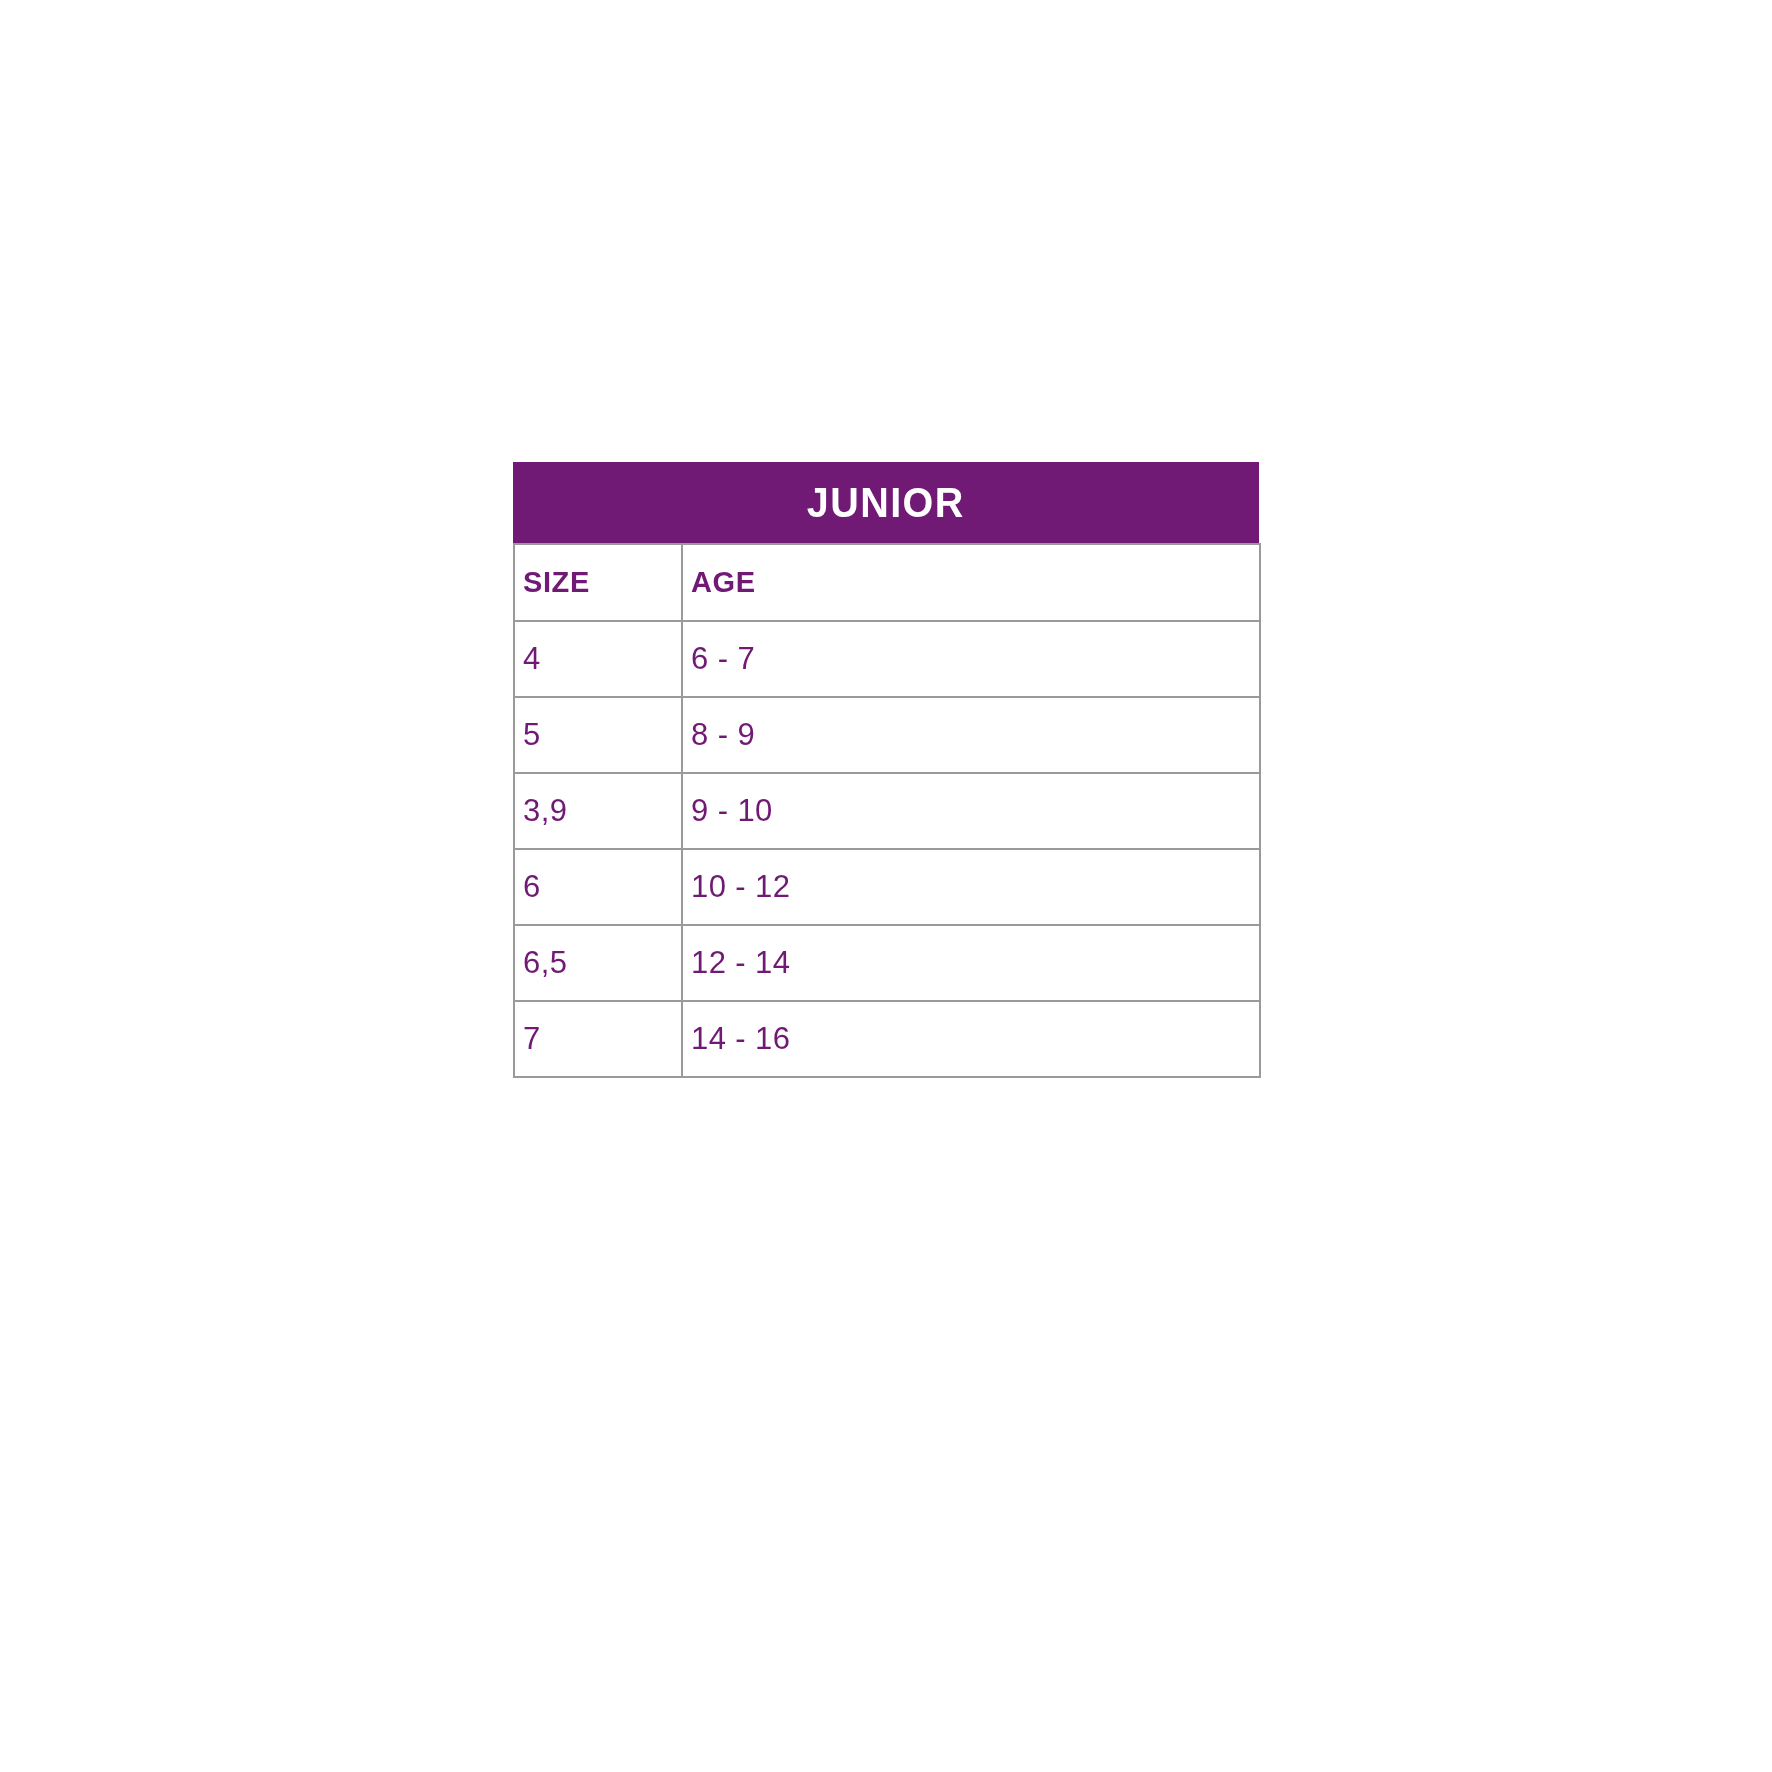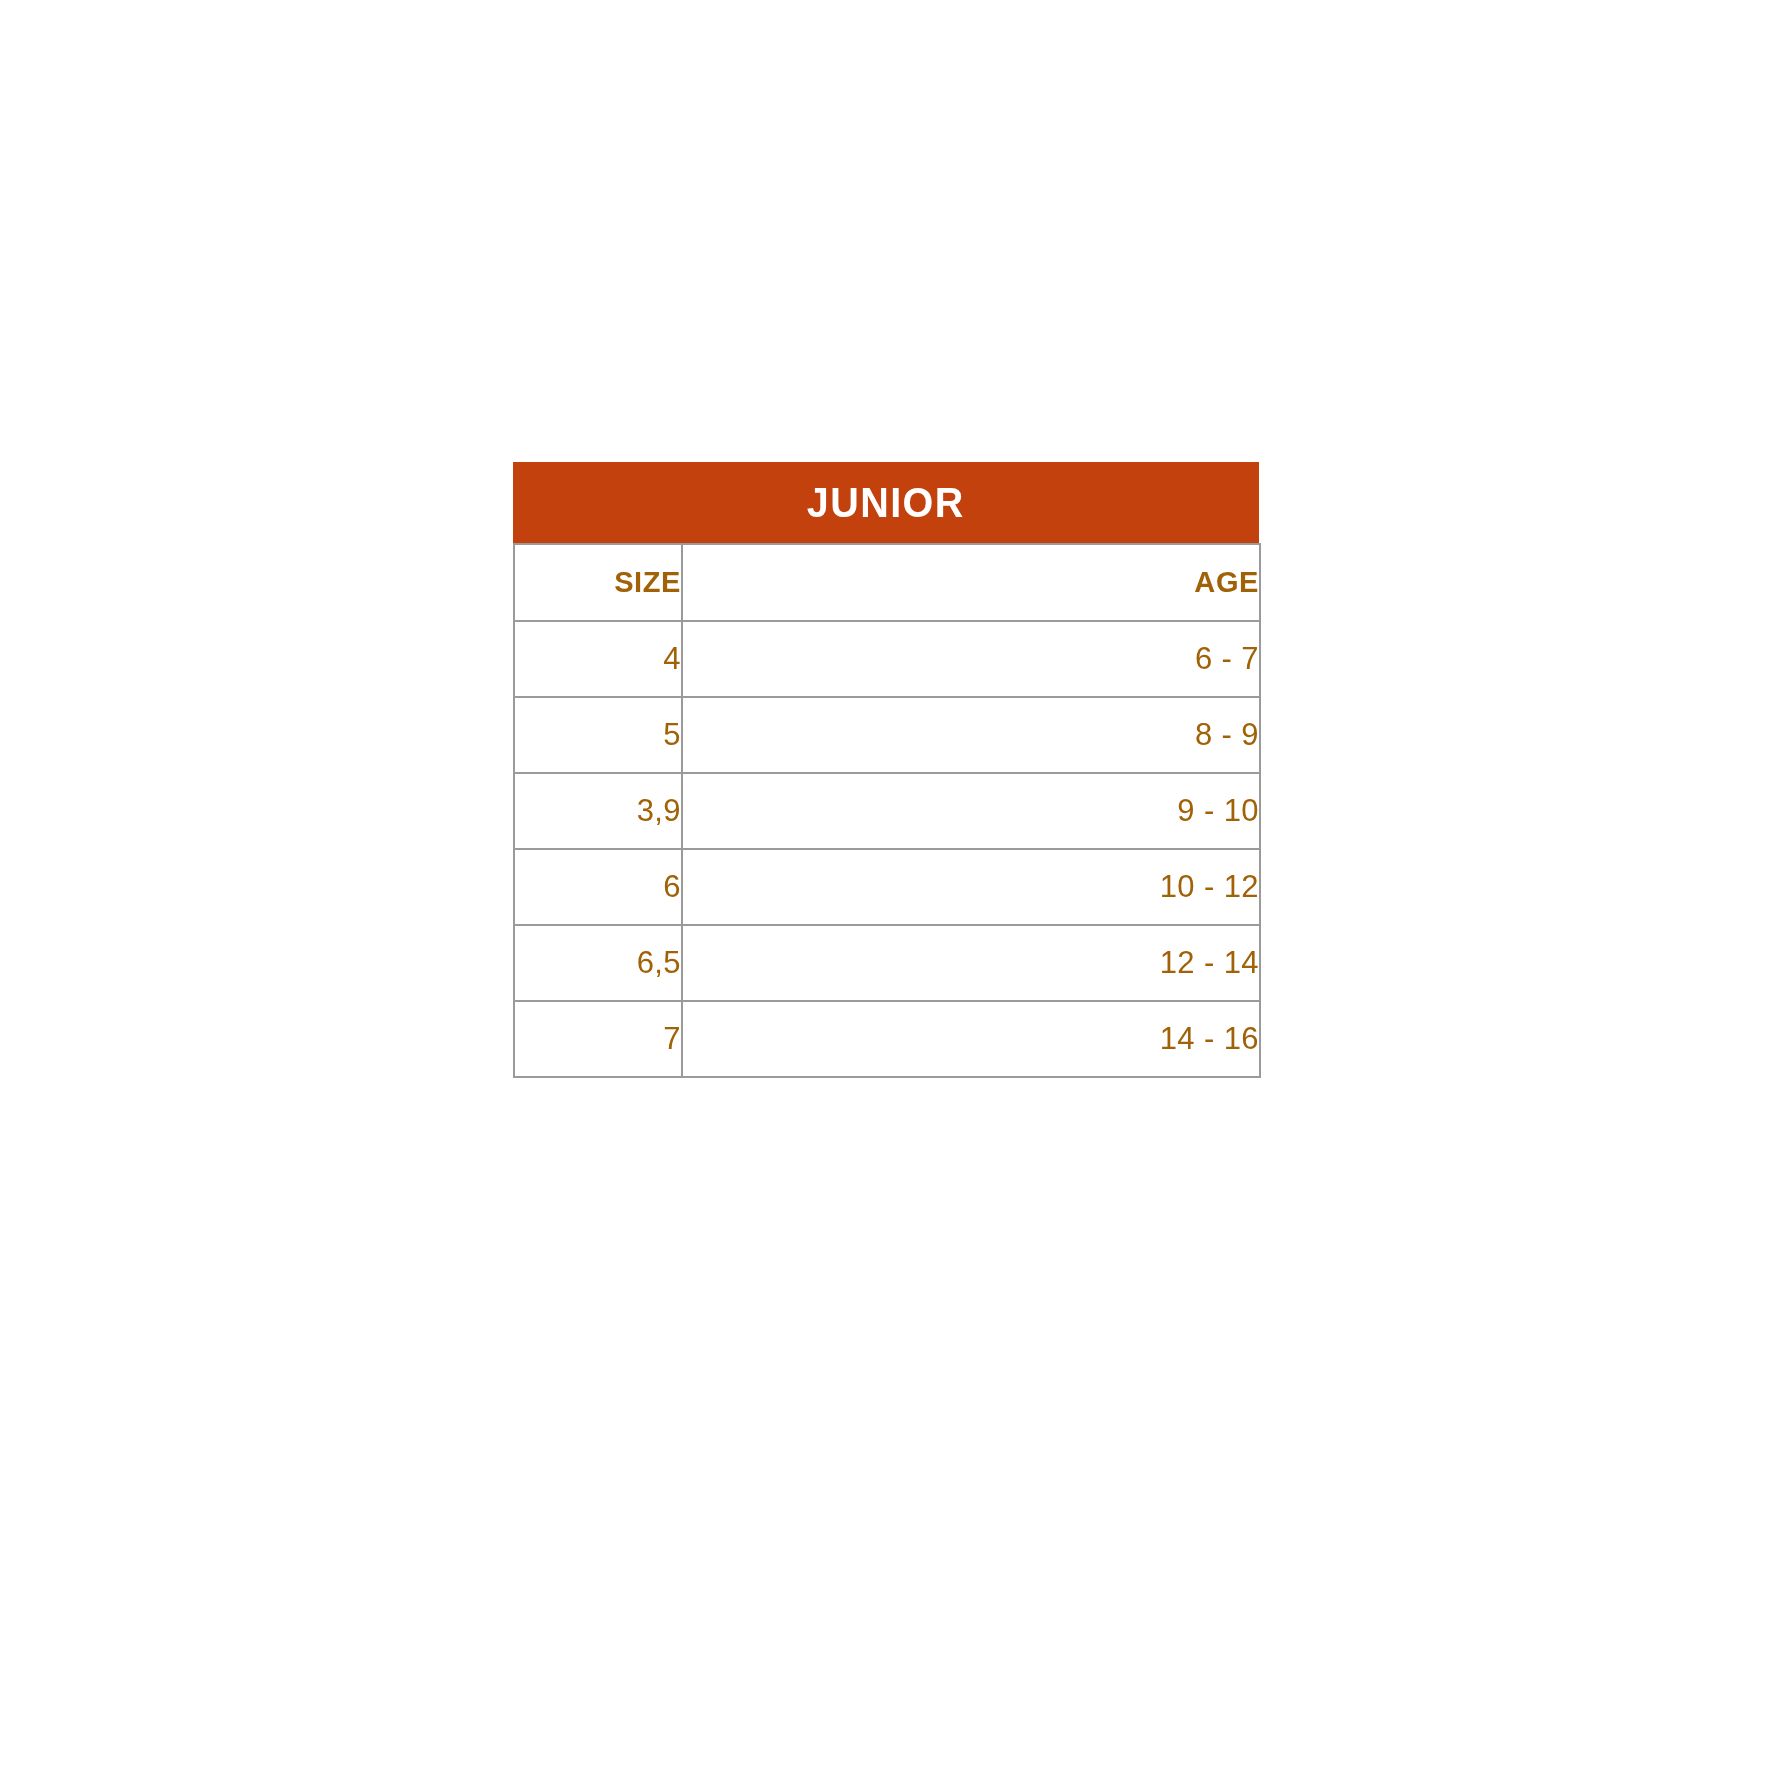--- a/index.html
+++ b/index.html
@@ -18,21 +18,21 @@
 
   #size-chart {
     position: absolute;
     left: 513px;
     top: 462px;
     width: 746px;
   }
 
   .chart-title-bar {
     height: 81px;
-    background: #c2410c;
+    background: #701a75;
     display: flex;
     align-items: center;
     justify-content: center;
     box-sizing: border-box;
   }
   .chart-title-bar .title-text {
     color: #ffffff;
     font-family: "Liberation Sans Narrow", "Liberation Sans", sans-serif;
     font-size: 43px;
     font-weight: bold;
@@ -46,24 +46,24 @@
     border-collapse: collapse;
     width: 746px;
     table-layout: fixed;
   }
   table.sizing-table col.col-size { width: 168px; }
   table.sizing-table col.col-age  { width: 578px; }
 
   table.sizing-table th,
   table.sizing-table td {
     border: 2px solid #9a9a9a;
-    text-align: right;
+    text-align: left;
     vertical-align: middle;
-    color: #a16207;
-    padding: 0;
+    color: #701a75;
+    padding: 8px;
     box-sizing: border-box;
   }
 
   table.sizing-table thead th {
     height: 77px;
     font-size: 29px;
     font-weight: bold;
     letter-spacing: 0.6px;
     font-family: "Liberation Sans", sans-serif;
   }

